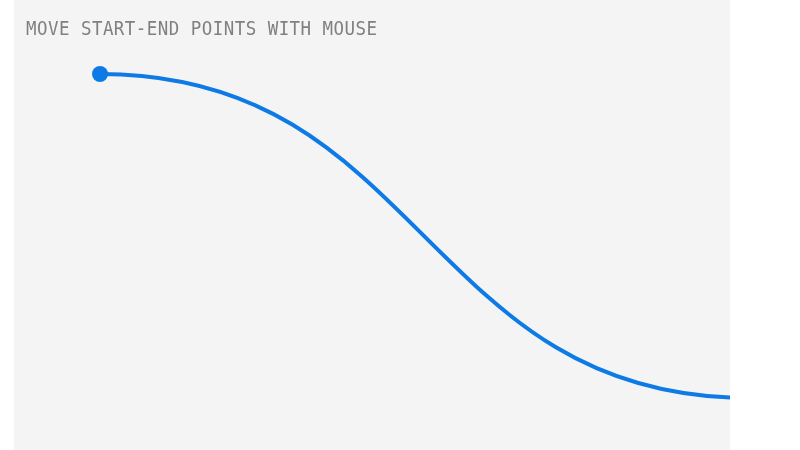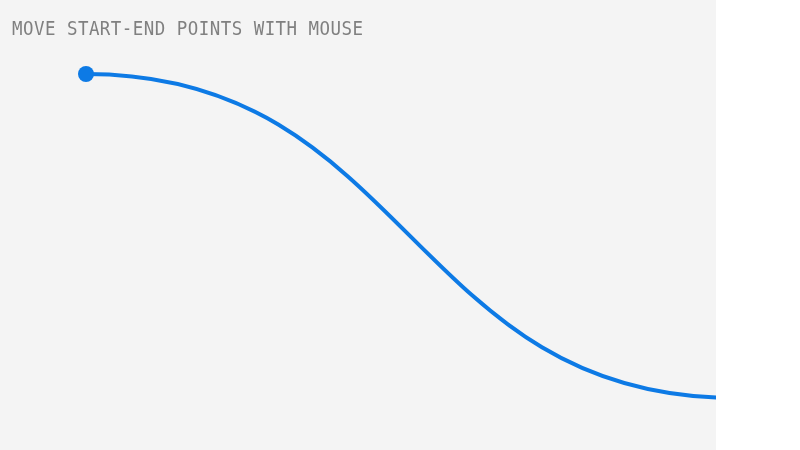--- a/index.html
+++ b/index.html
@@ -44,21 +44,21 @@
     stroke-linecap: round;
     stroke-linejoin: round;
   }
   .handle {
     cursor: pointer;
   }
 </style>
 </head>
 <body>
 
-<div id="app" style="width: 716px; height: 450px;">
+<div id="app" style="width: 716px; height: 450px; margin-left: 14px;">
 
   <div id="canvas-bg" style="background: rgb(244, 244, 244);"></div>
 
   <div id="title" style="color: rgb(128, 128, 128);">MOVE START-END POINTS WITH MOUSE</div>
 
   <svg id="scene" viewBox="0 0 800 450" width="800" height="450">
 
     <path class="curve-path" d="M 86 74 C 410 74 410 398 735 398" stroke="#0d7ae5" stroke-width="4"></path>
 
     <circle class="handle" cx="86" cy="74" r="8" fill="#0d7ae5"></circle>

